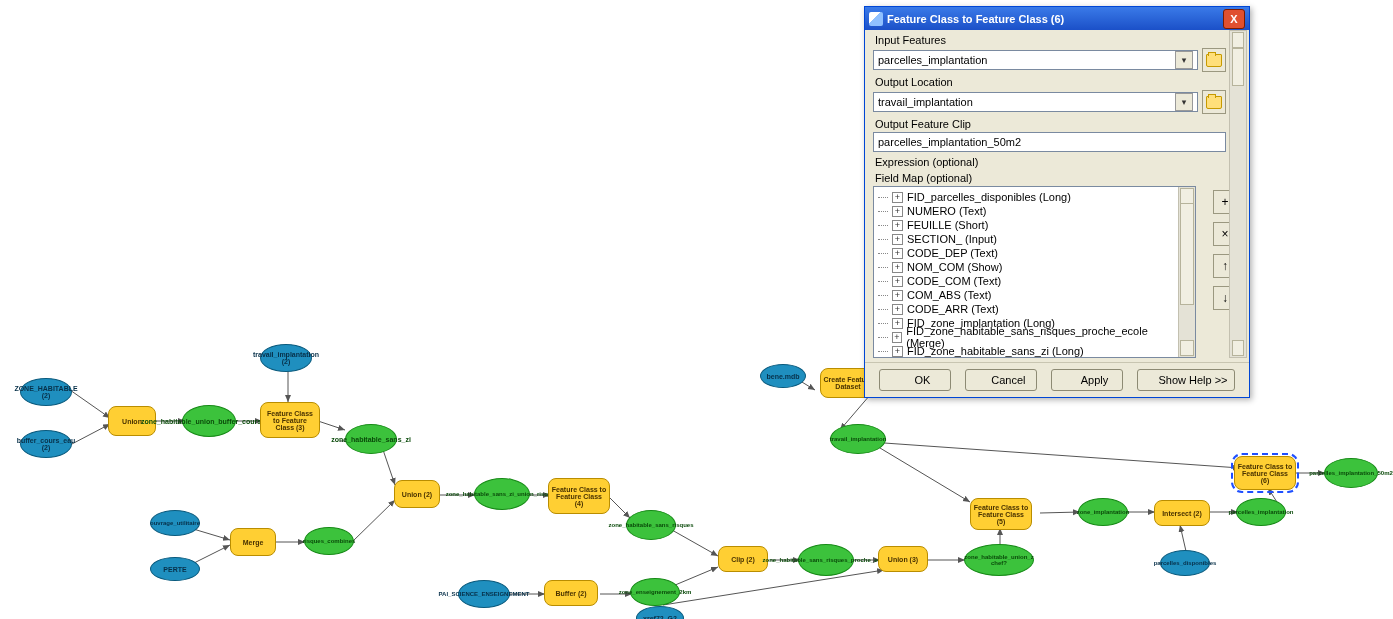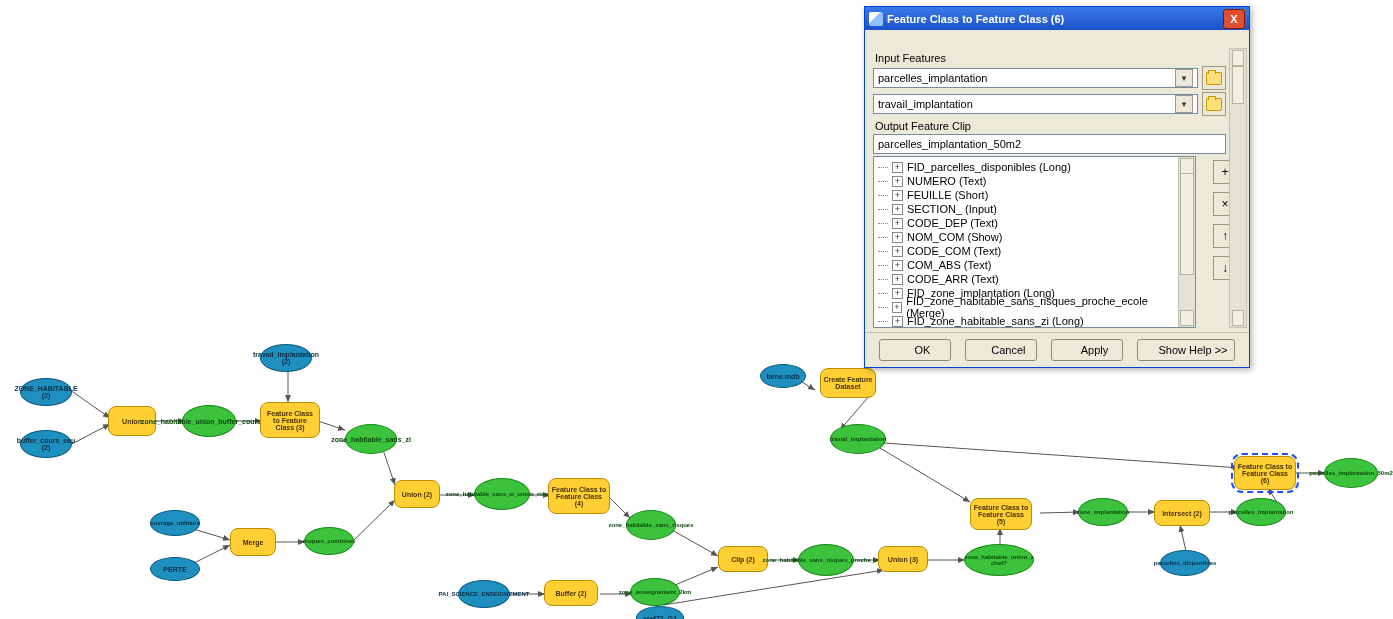--- a/index.html
+++ b/index.html
@@ -93,21 +93,21 @@
     color: #fff;
     display: flex;
     align-items: center;
     justify-content: center;
     font-size: 11px;
     font-weight: bold;
     cursor: pointer;
   }
   .dlg-body {
     display: flex;
-    padding: 18px 2px 4px 8px;
+    padding: 0 2px 4px 8px;
   }
   .dlg-main { flex: 1; }
   .dlg-scroll {
     width: 16px;
     margin-left: 3px;
     background: #e4e2d6;
     border: 1px solid #c3c0b0;
     position: relative;
   }
   .dlg-scroll::before, .dlg-scroll::after {
@@ -423,38 +423,41 @@
       <div class="field-row">
         <div class="combo">
           <span>parcelles_implantation</span>
           <span class="drop">▾</span>
         </div>
         <div class="icon-btn">
             <span class="folder-icon"></span>
           </div>
       </div>
 
+      <div class="field-label">Output Location</div>
       <div class="field-row">
         <div class="combo">
           <span>travail_implantation</span>
           <span class="drop">▾</span>
         </div>
         <div class="icon-btn">
             <span class="folder-icon"></span>
           </div>
       </div>
 
       <div class="field-label">Output Feature Clip</div>
       <div class="field-row">
         <div class="textinput">
             <span>parcelles_implantation_50m2</span>
           </div>
       </div>
 
-
+      <div class="field-label">Expression (optional)</div>
+
+      <div class="field-label">Field Map (optional)</div>
       <div class="list-wrap">
         <div class="list-box">
           <div class="list-items" id="tree-mount">
               <div class="tree-row">
                 <span class="dotted"></span>
                 <span class="expander">+</span>
                 <span>FID_parcelles_disponibles (Long)</span>
               </div>
               <div class="tree-row">
                 <span class="dotted"></span>

